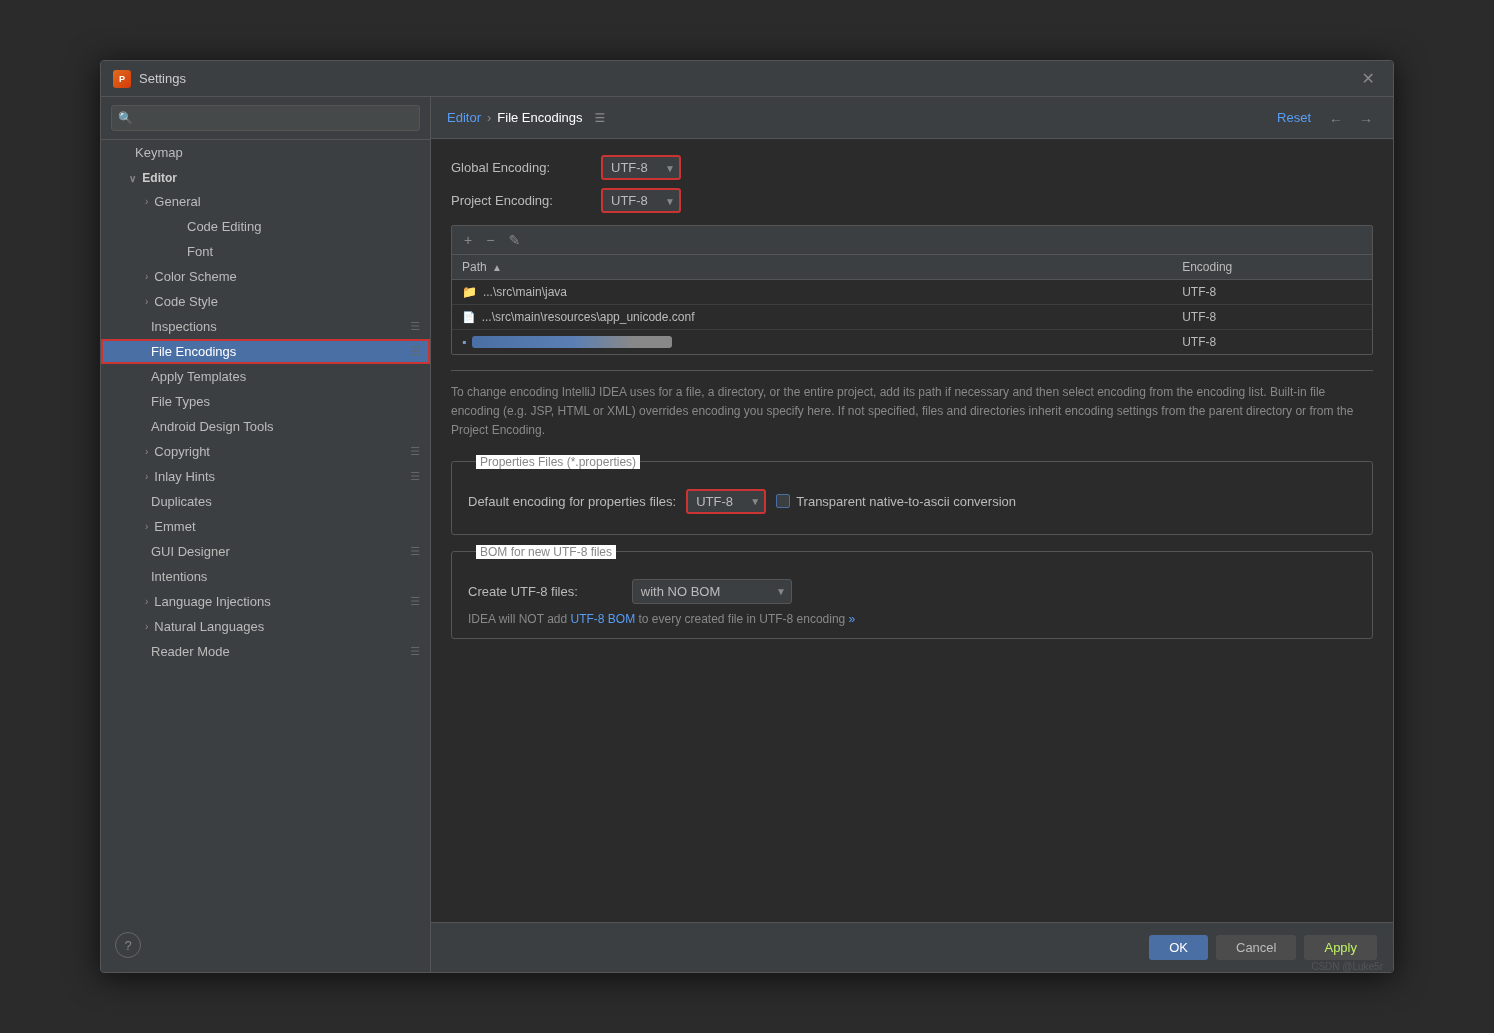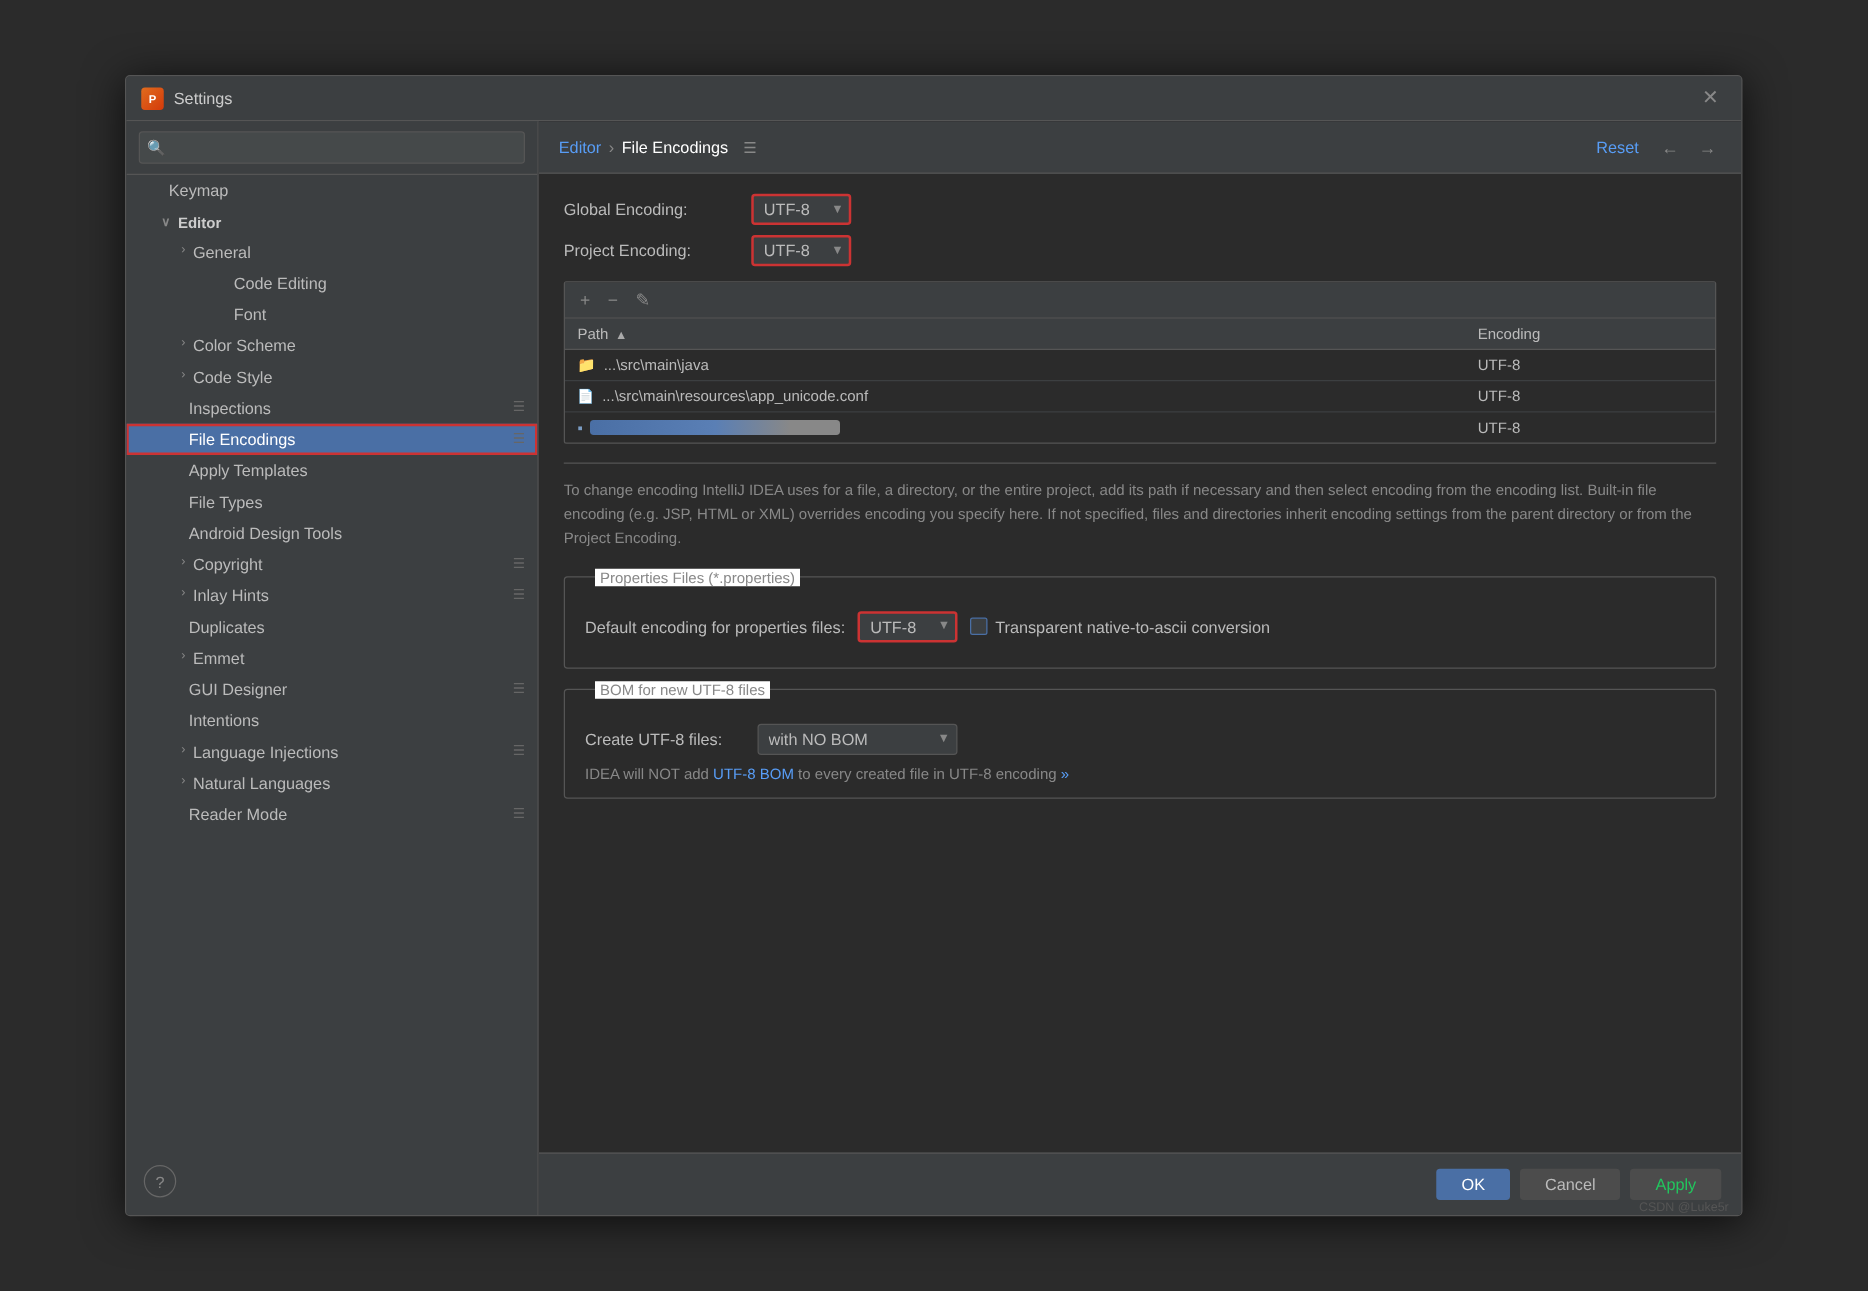--- a/index.html
+++ b/index.html
@@ -107,21 +107,21 @@
       overflow-x: hidden;
     }
     .sidebar-scroll::-webkit-scrollbar { width: 6px; }
     .sidebar-scroll::-webkit-scrollbar-track { background: #3c3f41; }
     .sidebar-scroll::-webkit-scrollbar-thumb { background: #555; border-radius: 3px; }
 
     .sidebar-item {
       padding: 5px 10px 5px 14px;
       cursor: pointer;
       display: flex;
-      align-items: flex-start;
+      align-items: center;
       color: #bbbbbb;
       font-size: 13px;
       white-space: nowrap;
     }
     .sidebar-item.selected {
       background: #4a6fa5;
       color: #ffffff;
     }
     .sidebar-item .arrow {
       font-size: 10px;
@@ -372,21 +372,21 @@
       display: inline-block;
     }
     .checkbox-label { color: #bbbbbb; font-size: 13px; }
 
     .bom-section-wrap {
       margin-bottom: 16px;
     }
     .bom-row {
       display: flex;
       align-items: center;
-      gap: 0;
+      gap: 26px;
       margin-bottom: 8px;
     }
     .bom-select-wrap {
       position: relative;
       display: inline-block;
       margin-left: 28px;
     }
     .bom-select {
       background: #3c3f41;
       border: 1px solid #555;
@@ -428,21 +428,21 @@
     .btn-ok {
       background: #4a6fa5;
       color: #ffffff;
     }
     .btn-cancel {
       background: #4c4c4c;
       color: #bbbbbb;
     }
     .btn-apply {
       background: #4c4c4c;
-      color: #22c55e;
+      color: #bef264;
       padding-left: 20px;
     }
 
     
     .help-btn {
       position: absolute;
       bottom: 14px;
       left: 14px;
       width: 26px;
       height: 26px;

